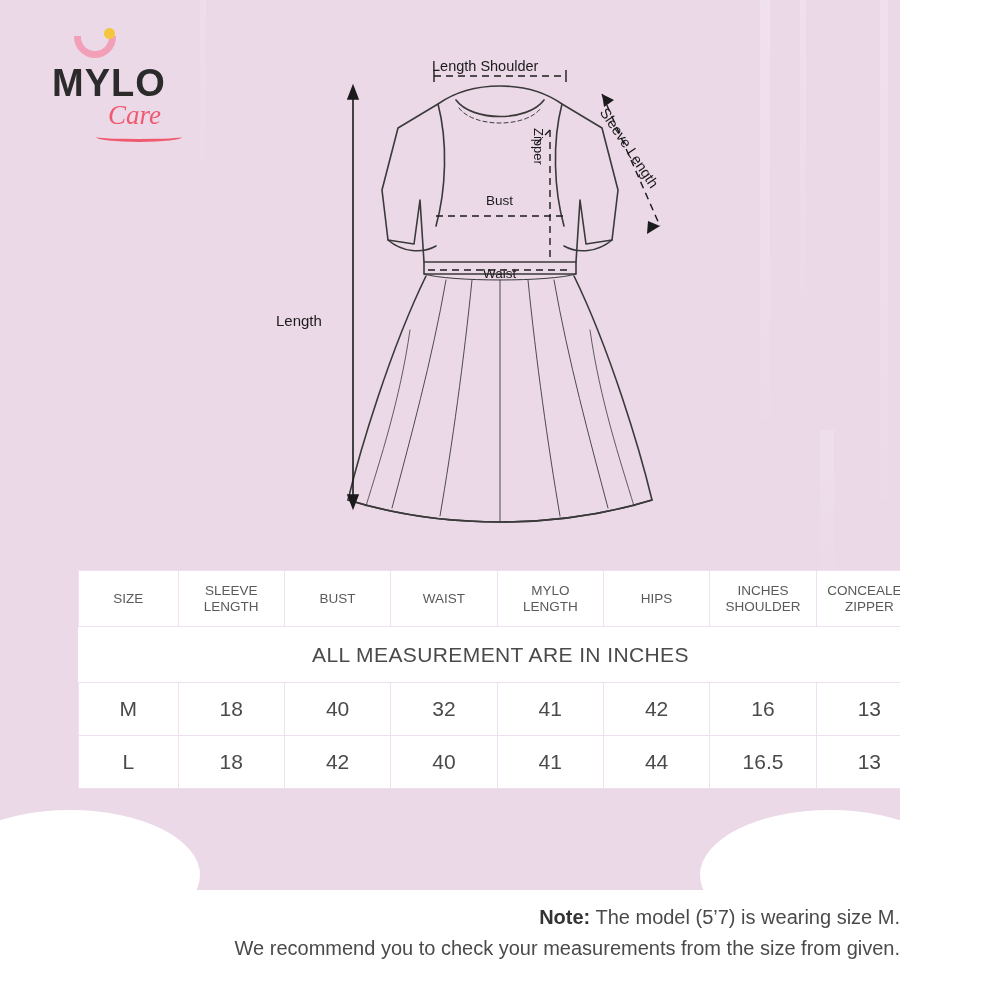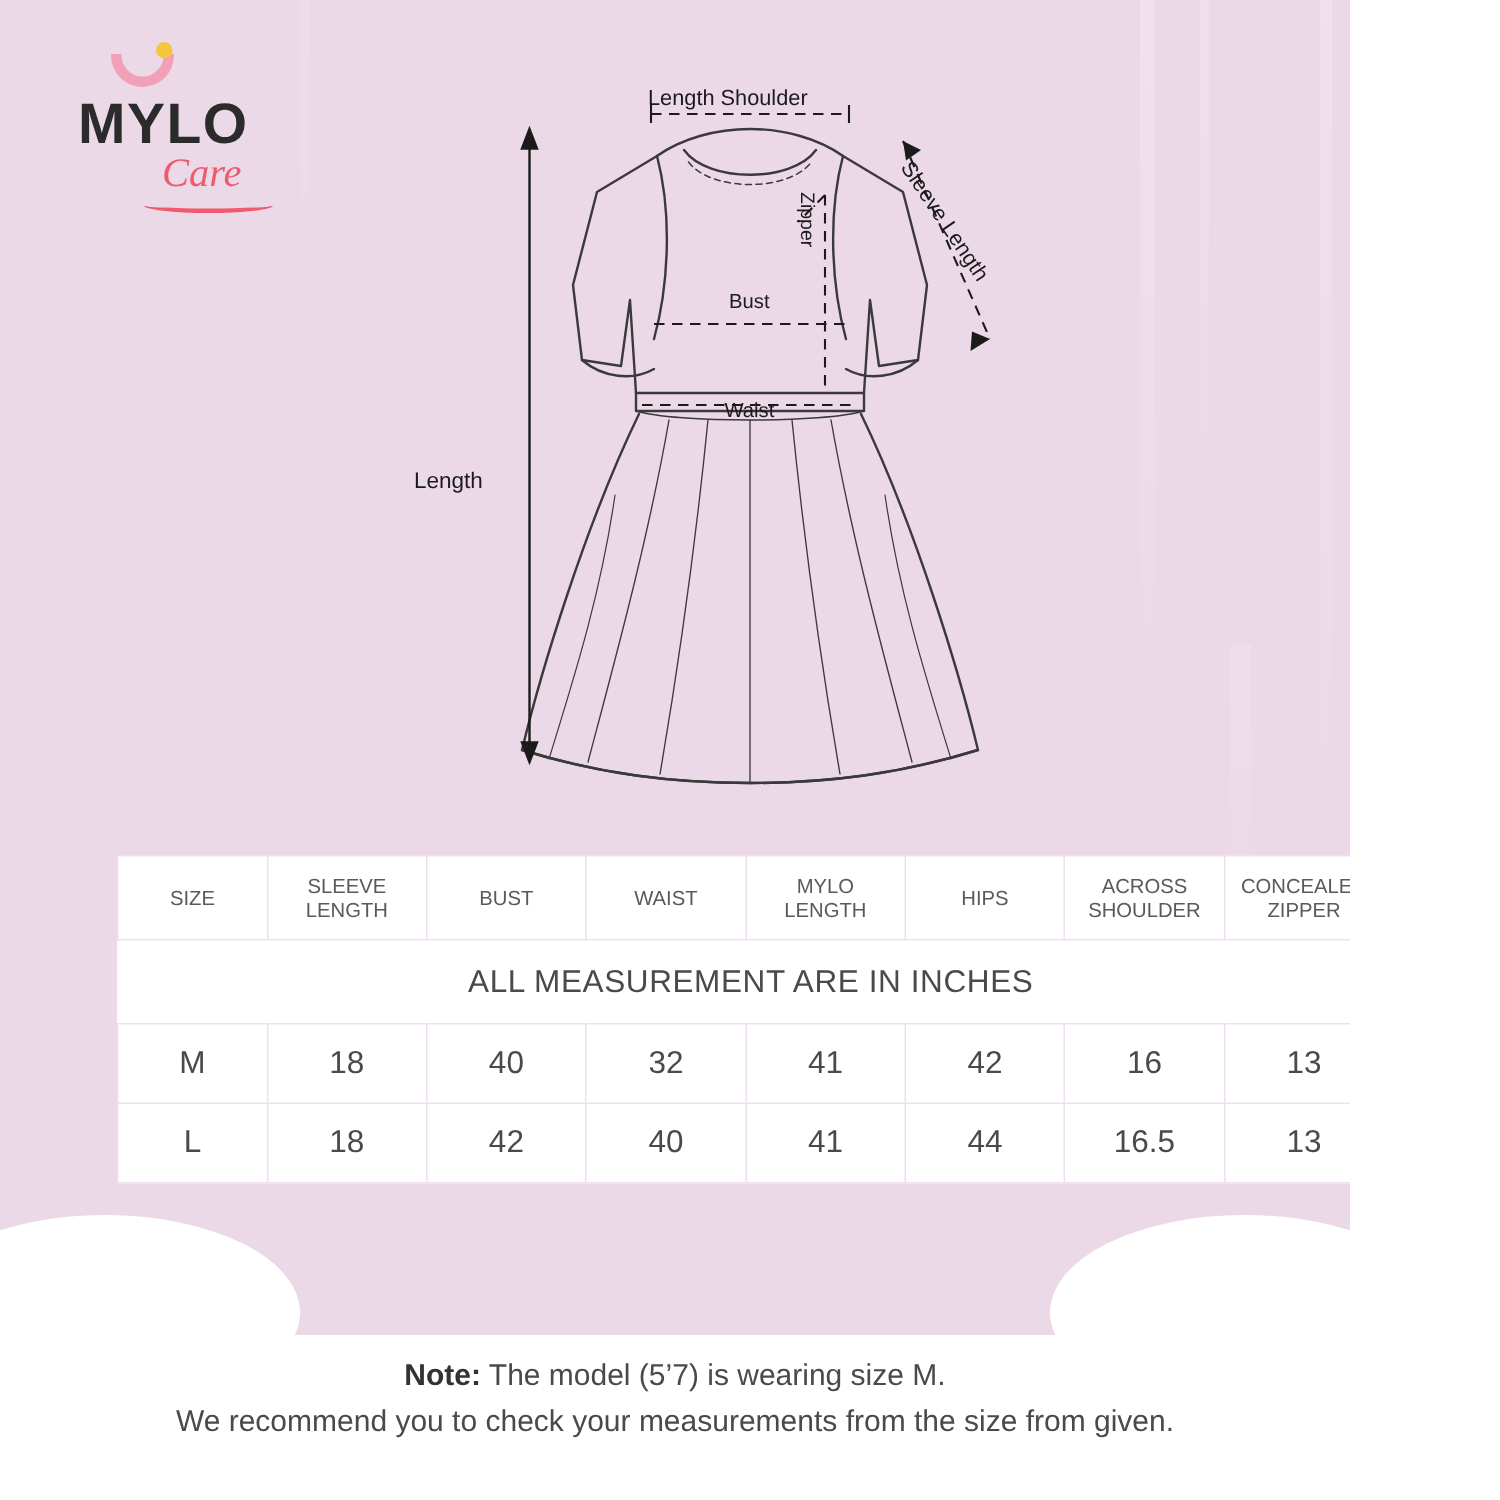--- a/index.html
+++ b/index.html
@@ -192,21 +192,21 @@
   }
   col.c-size { width: 11.8%; }
   col.c-rest { width: 12.6%; }
 
   
   .note {
     position: absolute;
     left: 0;
     right: 0;
     bottom: 36px;
-    text-align: center;
+    text-align: right;
     color: #4a4a4a;
     font-size: 20px;
     line-height: 1.55;
   }
   .note b { color: #333; }
 </style>
 </head>
 <body>
 
 <div class="page">
@@ -335,21 +335,21 @@
             <span>WAIST</span>
           </th>
           <th>
             <span>MYLO</span><br>
             <span>LENGTH</span>
           </th>
           <th>
             <span>HIPS</span>
           </th>
           <th>
-            <span>ACROSS</span><br>
+            <span>INCHES</span><br>
             <span>SHOULDER</span>
           </th>
           <th>
             <span>CONCEALED</span><br>
             <span>ZIPPER</span>
           </th>
         </tr>
       </thead>
       <tbody>
         <tr>

